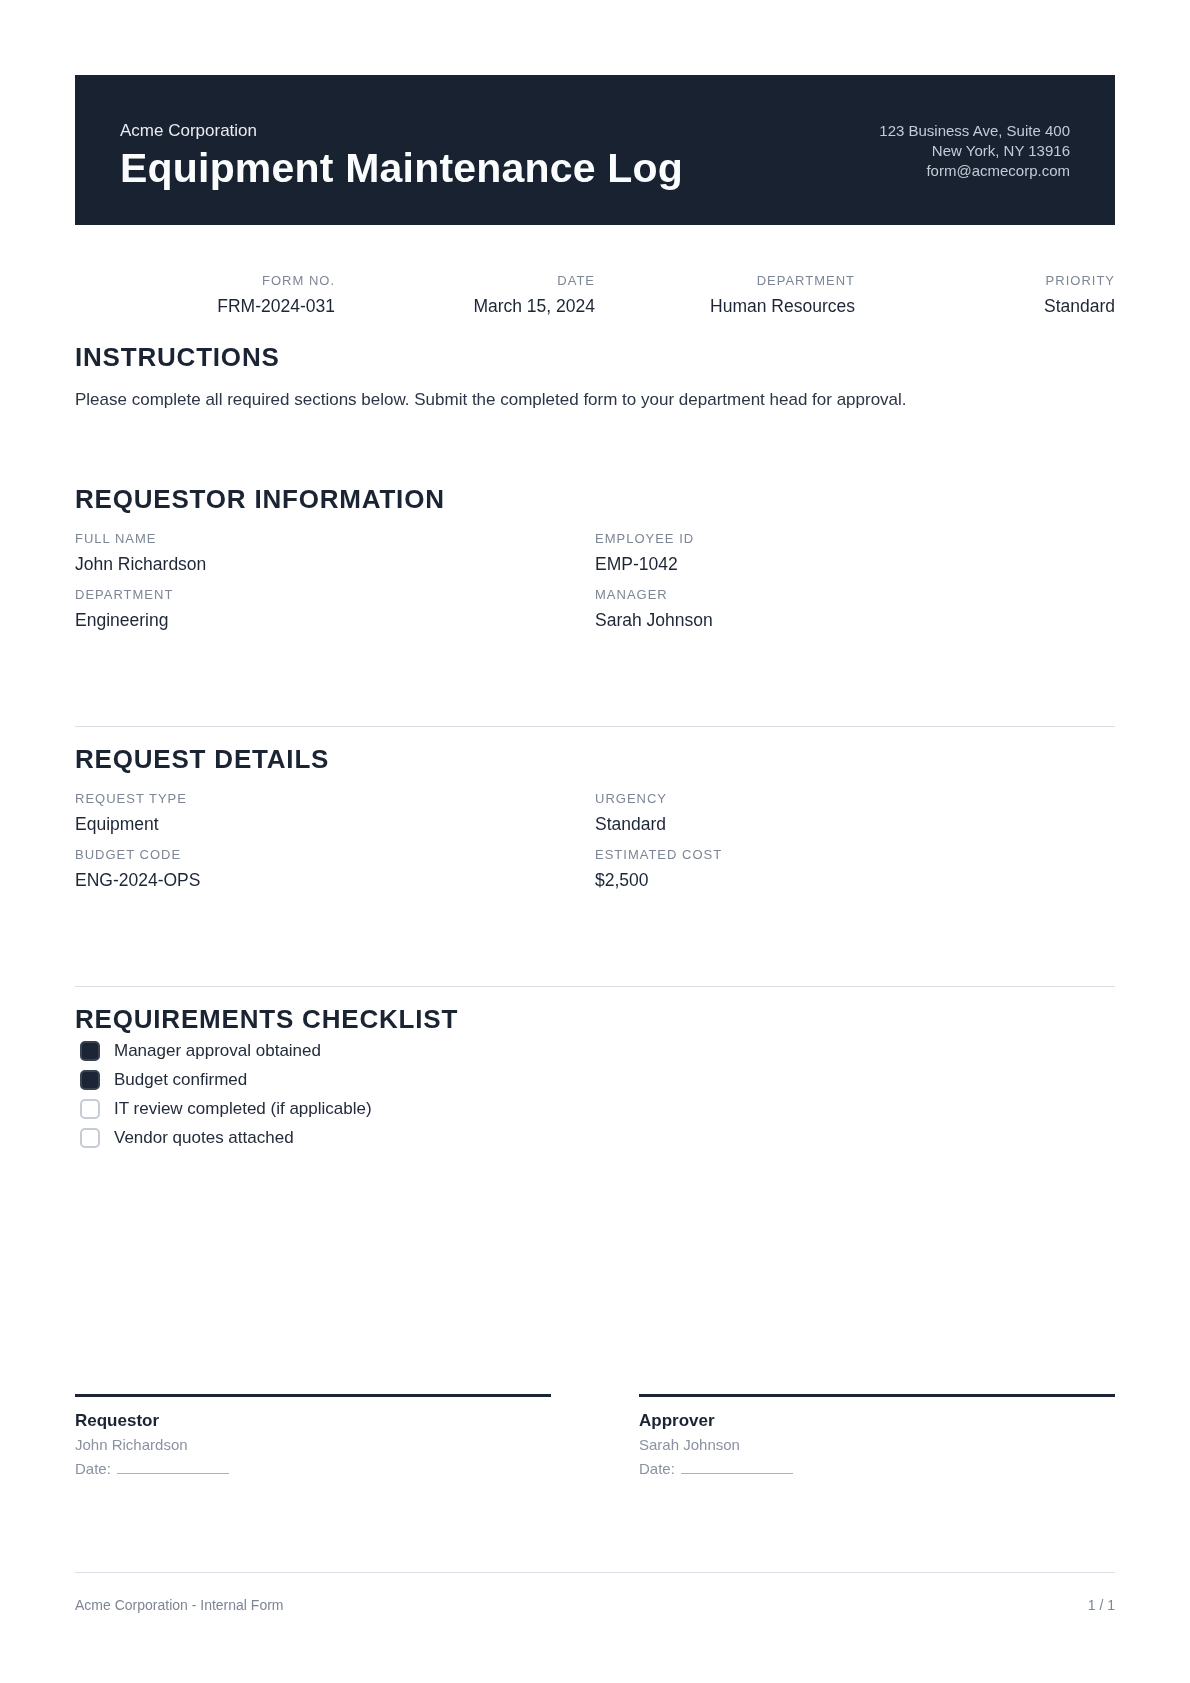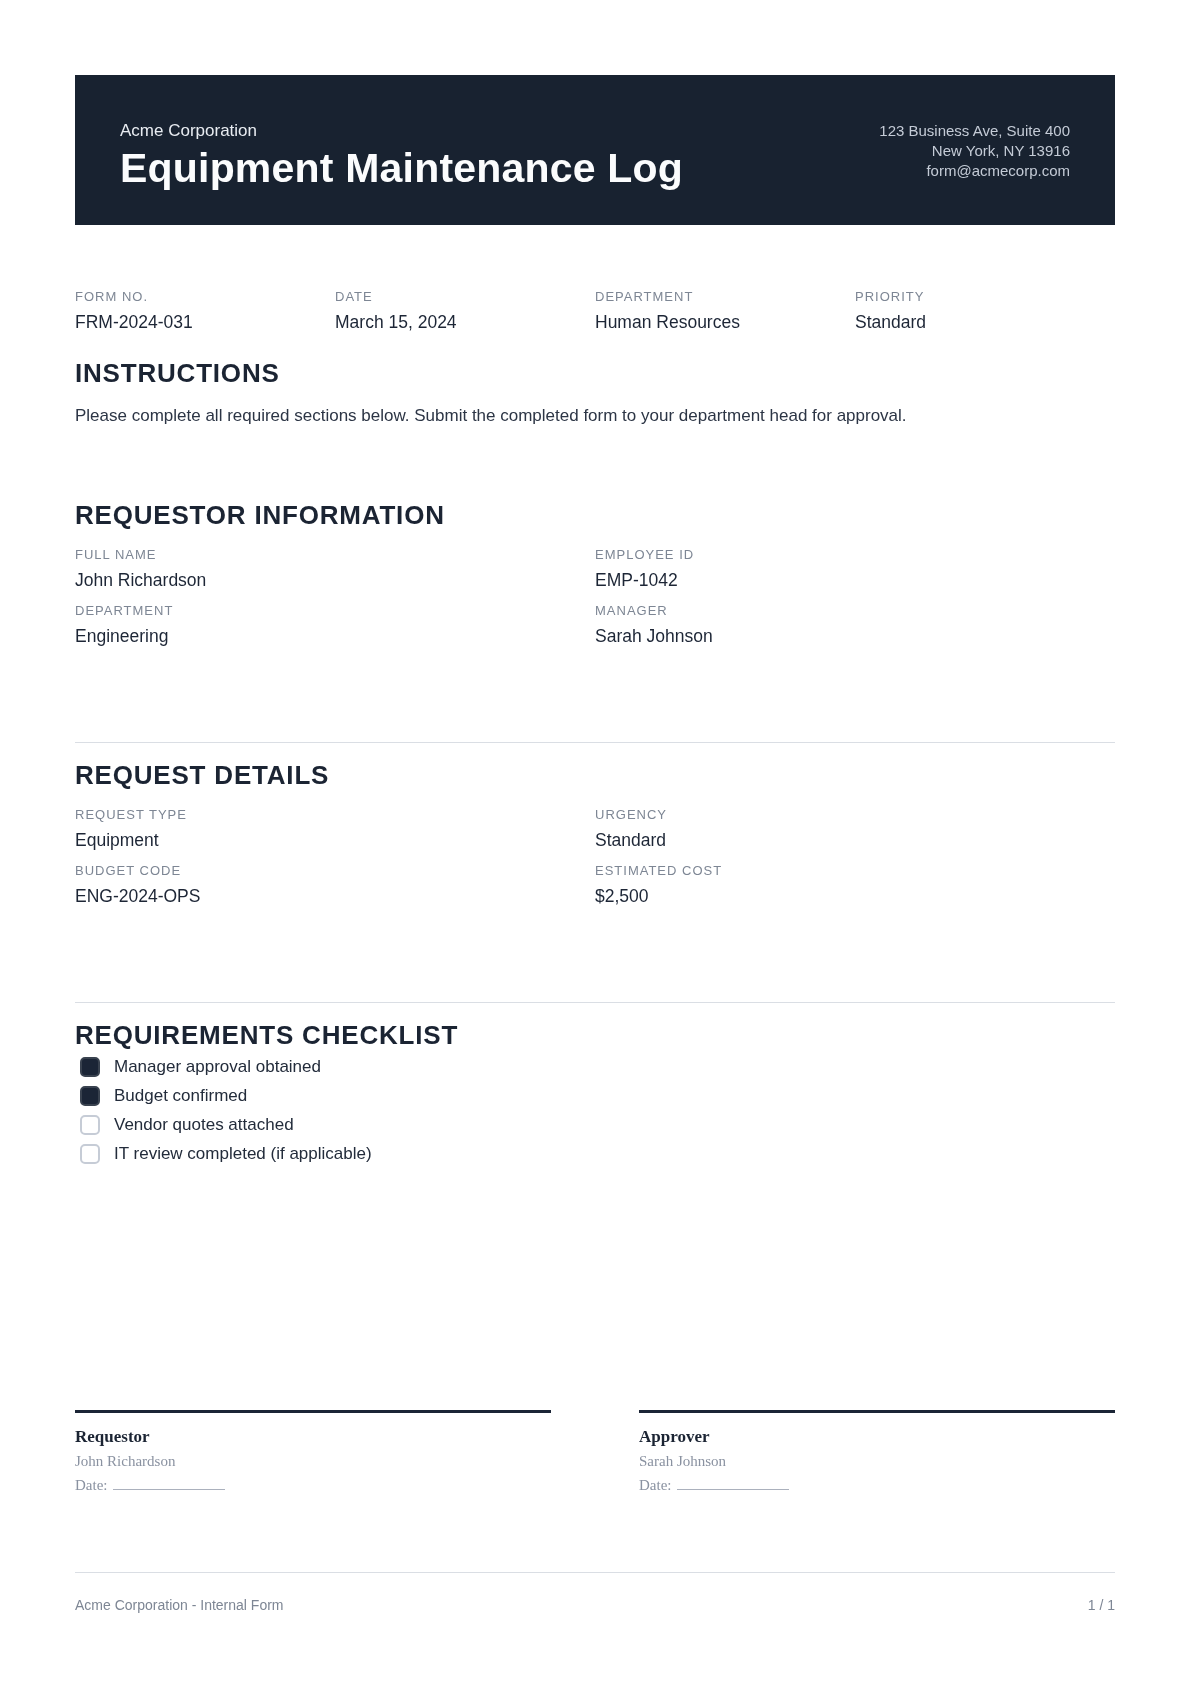--- a/index.html
+++ b/index.html
@@ -24,23 +24,24 @@
     justify-content: space-between;
     align-items: flex-start;
     padding: 45px 45px 0 45px;
   }
   .hdr-company { font-size: 17px; line-height: 21px; color: #e8ecf1; font-weight: 400; }
   .hdr-title   { font-size: 41px; line-height: 44px; color: #fbfcfd; font-weight: 700; margin-top: 5px; letter-spacing: 0.2px; white-space: nowrap; }
   .hdr-address { text-align: right; font-size: 15px; line-height: 20px; color: #c4cbd6; padding-top: 1px; }
 
   
   .meta-grid {
-    margin-top: 64px;
+    margin-top: 48px;
     display: grid;
     grid-template-columns: repeat(4, 1fr);
+    text-align: right;
   }
   .f-label {
     font-size: 13px; line-height: 16px;
     color: #7d8694; letter-spacing: 1px;
     font-weight: 400;
   }
   .f-value { font-size: 17.5px; line-height: 22px; color: #1d2636; margin-top: 6px; }
 
   
   .sec-heading {
@@ -80,21 +81,20 @@
   }
   .checkbox.checked { background: #1b2536; border-color: #39424f; }
   .check-label { margin-left: 14px; font-size: 17px; line-height: 20px; color: #232c3b; }
 
   
   .signature-row {
     margin-top: 246px;
     display: grid;
     grid-template-columns: 1fr 1fr;
     column-gap: 88px;
-    font-family: Liberation Serif, serif;
   }
   .sig-block { border-top: 3px solid #1b2536; padding-top: 14px; }
   .sig-role { font-size: 17px; line-height: 20px; font-weight: 700; color: #1b2433; }
   .sig-name { margin-top: 5px; font-size: 15px; line-height: 18px; color: #8a92a1; }
   .sig-date { margin-top: 6px; font-size: 15px; line-height: 18px; color: #8a92a1; }
   .date-line {
     display: inline-block;
     width: 112px;
     border-bottom: 1.5px solid #abb1bd;
     height: 14px;
@@ -208,25 +208,25 @@
       <div class="check-row">
         <span class="checkbox checked"></span>
         <span class="check-label">Manager approval obtained</span>
       </div>
       <div class="check-row">
         <span class="checkbox checked"></span>
         <span class="check-label">Budget confirmed</span>
       </div>
       <div class="check-row">
         <span class="checkbox"></span>
+        <span class="check-label">IT review completed (if applicable)</span>
+      </div>
+      <div class="check-row">
+        <span class="checkbox"></span>
         <span class="check-label">Vendor quotes attached</span>
-      </div>
-      <div class="check-row">
-        <span class="checkbox"></span>
-        <span class="check-label">IT review completed (if applicable)</span>
       </div>
     </div>
   </section>
 
   <div class="signature-row">
     <div class="sig-block">
       <div class="sig-role">Requestor</div>
       <div class="sig-name">John Richardson</div>
       <div class="sig-date"><span>Date:</span><span class="date-line"></span></div>
     </div>

